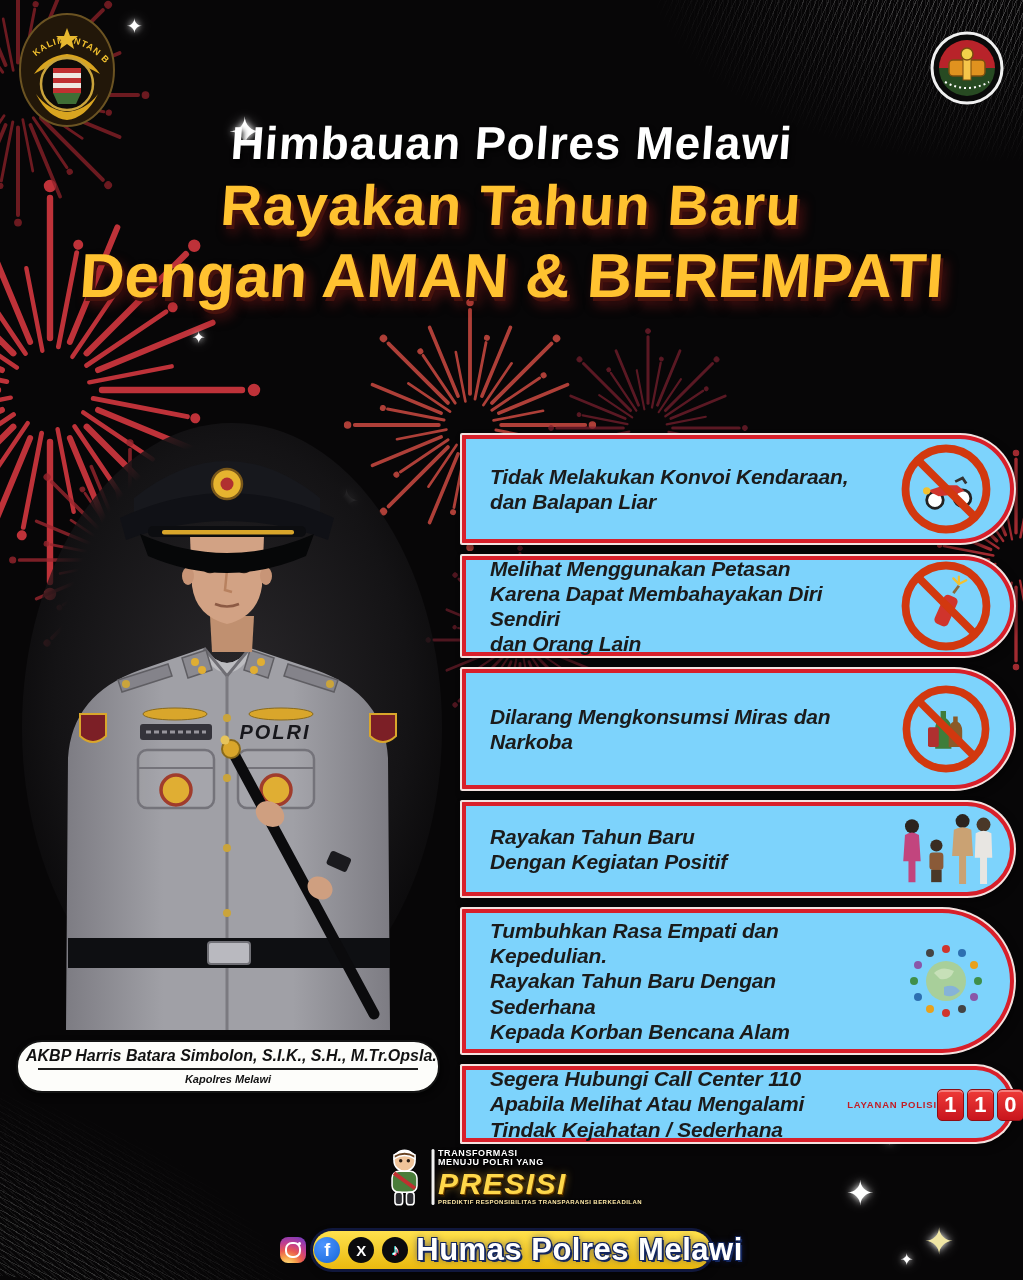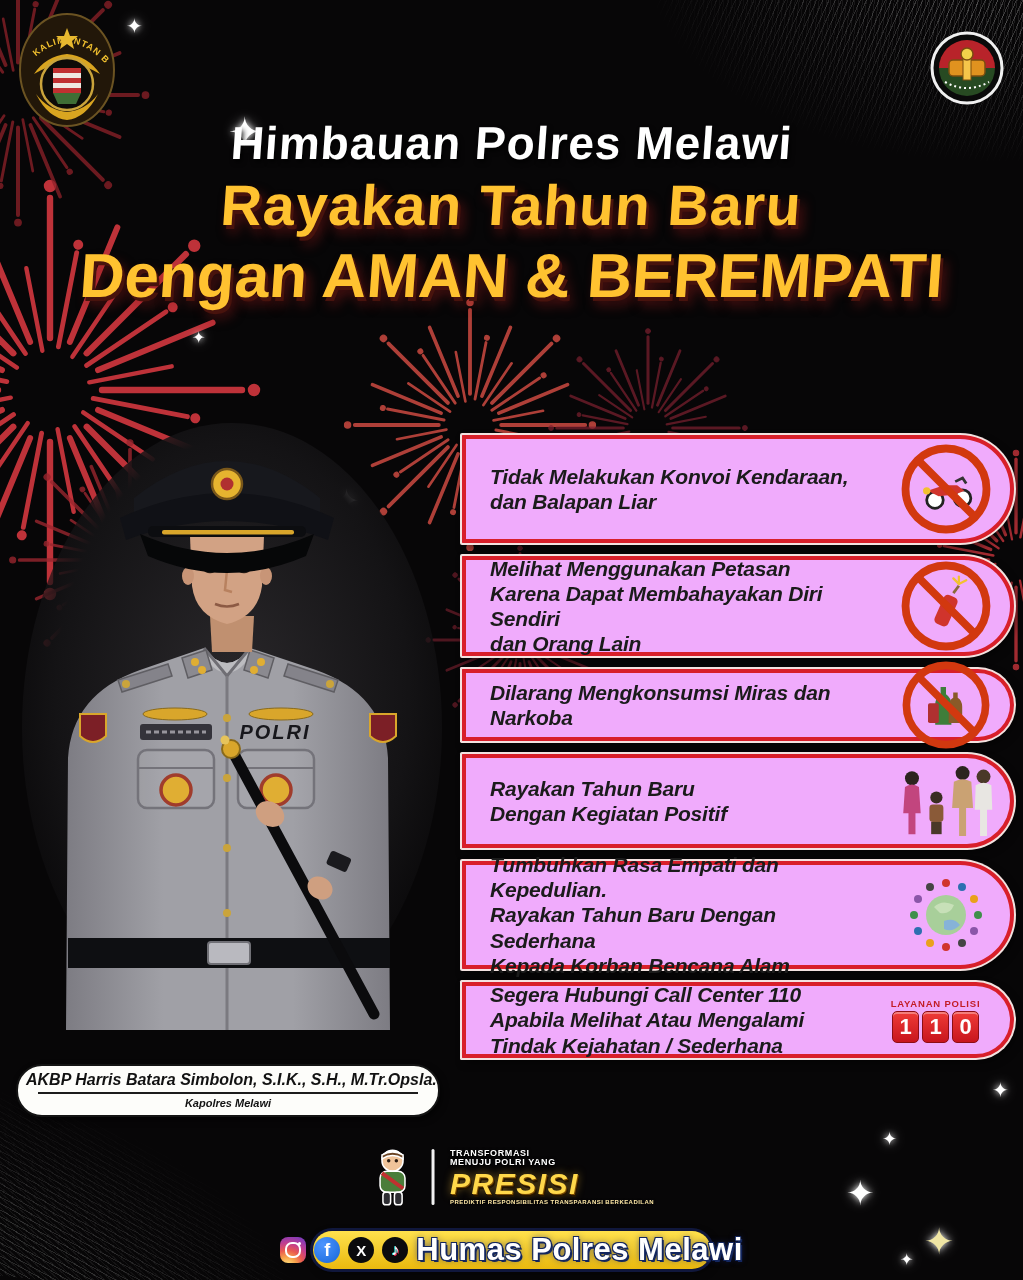--- a/index.html
+++ b/index.html
@@ -37,52 +37,52 @@
   .t1{display:inline-block;font-size:46px;font-weight:bold;color:#fff;letter-spacing:1px;
       transform:skewX(-4deg);text-shadow:2px 3px 5px rgba(0,0,0,.85);}
   .t2,.t3{display:inline-block;font-weight:bold;color:#ffc230;transform:skewX(-4deg);
       text-shadow:3px 4px 0 #48130d,6px 8px 12px rgba(140,25,25,.55);}
   .t2{font-size:57px;margin-top:2px;letter-spacing:1px;}
   .t3{font-size:62px;margin-top:2px;}
   .titles .row{display:block;}
   
   .officer{position:absolute;left:22px;top:418px;z-index:2;}
   .name-banner{
-    position:absolute;left:16px;top:1064px;width:424px;z-index:3;
+    position:absolute;left:16px;top:1040px;width:424px;z-index:3;
     background:#fdfdfa;border:2.5px solid #141414;border-radius:26px;
     padding:5px 8px 6px;box-sizing:border-box;text-align:center;
     box-shadow:2px 3px 6px rgba(0,0,0,.6);
   }
   .nb-name{font-size:16px;font-weight:bold;font-style:italic;color:#121212;white-space:nowrap;}
   .nb-divider{width:94%;margin:3px auto;border-top:2px solid #1c1c1c;}
   .nb-title{font-size:11px;font-weight:bold;font-style:italic;color:#121212;}
   
   .guides{position:absolute;left:462px;top:435px;width:552px;z-index:2;}
   .g-box{
     position:relative;display:flex;align-items:center;margin-bottom:13px;
-    background:#f0abfc;border:4.5px solid #d81f2a;box-sizing:border-box;
+    background:#7dd3fc;border:4.5px solid #d81f2a;box-sizing:border-box;
     border-radius:12px 999px 999px 12px;
     box-shadow:0 0 0 2px #f3e2e0,3px 4px 9px rgba(0,0,0,.55);
   }
   .g-text{flex:1;padding-left:24px;font-style:italic;font-weight:bold;
           font-size:21px;line-height:1.2;color:#1b1b1b;letter-spacing:-.2px;}
   .g-icon{flex:none;width:128px;display:flex;align-items:center;justify-content:center;}
-  .h108{height:108px}.h100{height:100px}.h96{height:72px}.h94{height:94px}.h112{height:108px}.h98{height:76px}
-  
-  .badge110{display:flex;flex-direction:column;align-items:center;margin-right:21px;}
+  .h108{height:108px}.h100{height:100px}.h96{height:120px}.h94{height:94px}.h112{height:144px}.h98{height:76px}
+  
+  .badge110{display:flex;flex-direction:row;align-items:center;margin-right:21px;}
   .badge110-top{font-size:9.5px;font-weight:bold;color:#c21d25;letter-spacing:.8px;white-space:nowrap;}
   .badge110-digits{display:flex;gap:3px;margin-top:2px;}
   .badge110-digits span{
     width:25px;height:30px;background:linear-gradient(180deg,#ef3b38,#c8151d);
     border:1.5px solid #8e0e14;border-radius:5px;color:#fff;font-size:22px;font-weight:bold;
     display:flex;align-items:center;justify-content:center;box-shadow:inset 0 2px 0 rgba(255,255,255,.35);
   }
   
   .presisi{position:absolute;left:50%;top:1146px;transform:translateX(-50%);
-           display:flex;align-items:center;gap:16px;z-index:3;}
+           display:flex;align-items:center;gap:4px;z-index:3;}
   .p-bar{width:3px;height:56px;background:#f2f2f2;border-radius:2px;}
   .p-text{display:flex;flex-direction:column;line-height:1.05;}
   .p-l1,.p-l2{font-size:9px;font-weight:bold;color:#fff;letter-spacing:.6px;
               text-shadow:1px 1px 0 #000,0 0 3px #000;}
   .p-word{font-size:30px;font-weight:bold;font-style:italic;color:#ffd84a;letter-spacing:1.5px;
           text-shadow:1px 1px 0 #7a4a00,2px 3px 0 #241500,0 0 8px rgba(255,196,60,.55);}
   .p-tag{font-size:6px;font-weight:bold;color:#ffe9a8;letter-spacing:.45px;white-space:nowrap;
          text-shadow:0 0 2px #000;}
   
   .footpill{

